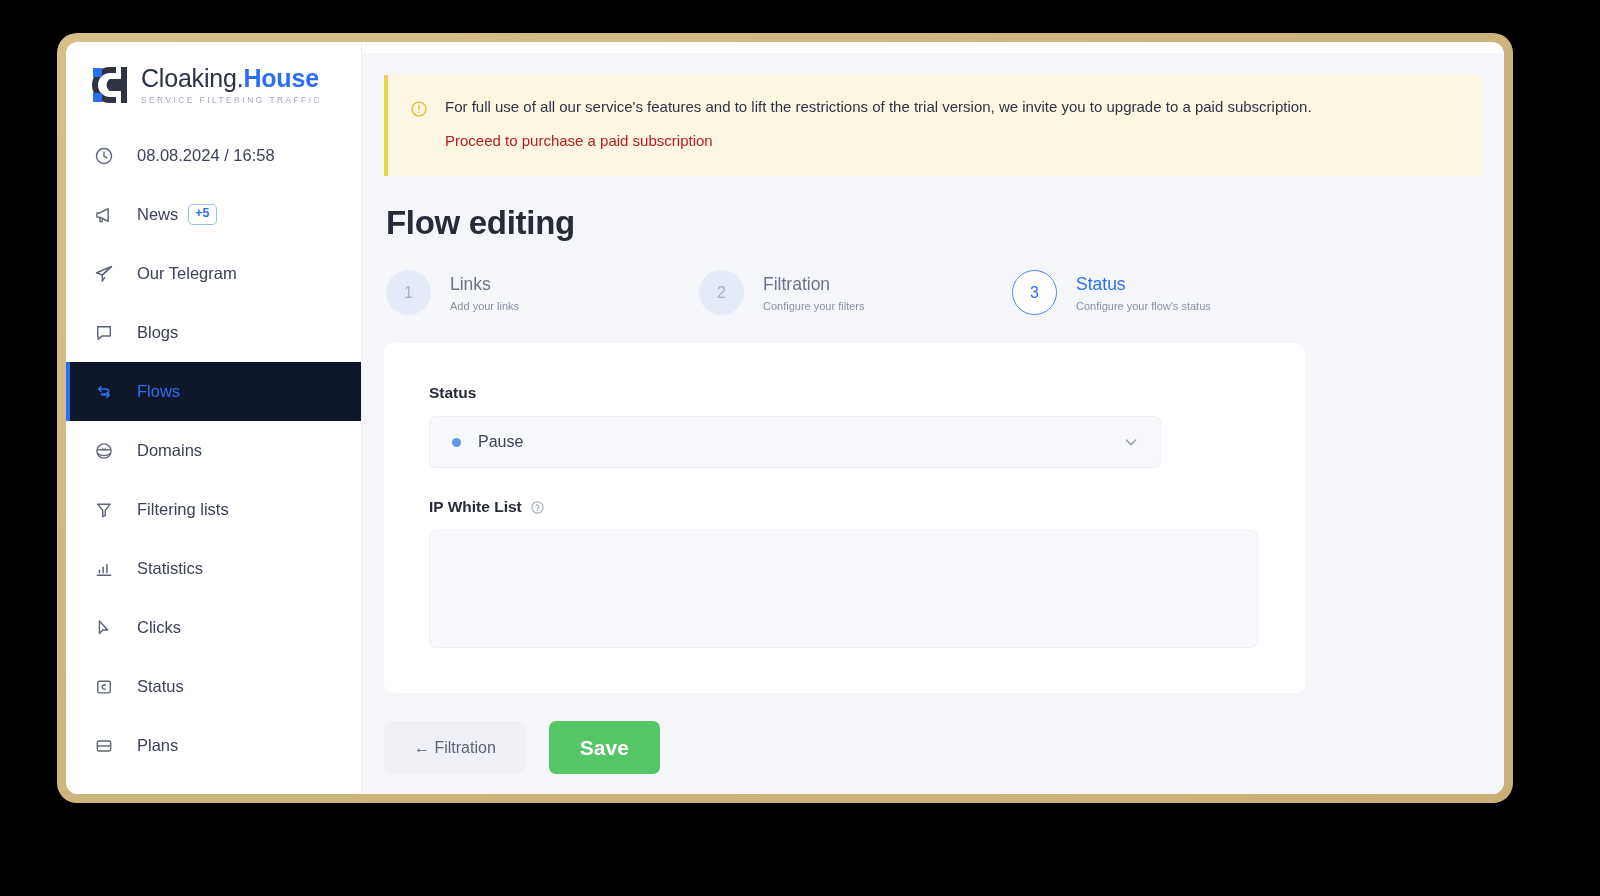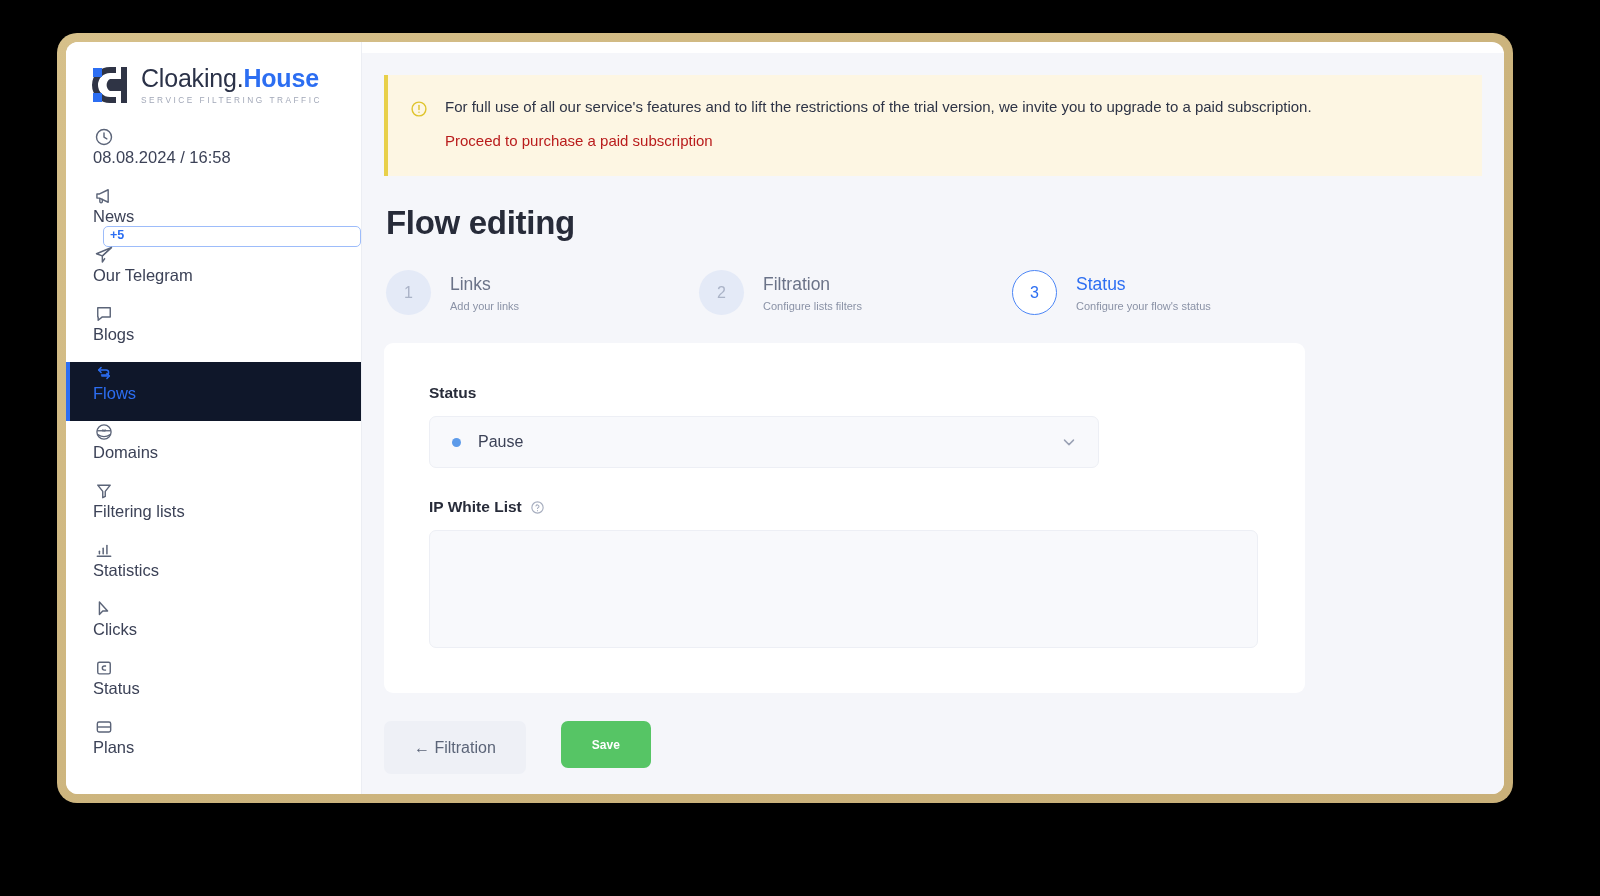--- a/index.html
+++ b/index.html
@@ -70,27 +70,27 @@
   .logo-sub {
     font-size: 8.3px;
     letter-spacing: 2.5px;
     color: #a2a8b8;
     margin-top: 5px;
     white-space: nowrap;
   }
 
   .nav-item {
     display: flex;
+    align-items: center;
     height: 59px;
     padding-left: 27px;
     color: #3c4257;
     font-size: 16.5px;
     cursor: pointer;
     position: relative;
-    flex-direction: column;
   }
   .nav-item .ico {
     width: 22px; height: 22px;
     margin-right: 22px;
     flex: 0 0 auto;
     display: flex;
     align-items: center;
     justify-content: center;
     color: #5b6478;
   }
@@ -244,21 +244,21 @@
 
   .select-box {
     height: 52px;
     background: #f8f9fc;
     border: 1px solid #edeff5;
     border-radius: 7px;
     display: flex;
     align-items: center;
     padding: 0 20px 0 22px;
     cursor: pointer;
-    width: 670px;
+    width: 732px;
   }
   .status-dot {
     width: 9px; height: 9px;
     border-radius: 50%;
     background: #5d9bea;
     margin-right: 17px;
     flex: 0 0 auto;
   }
   .select-value {
     font-size: 16px;
@@ -274,43 +274,43 @@
     height: 118px;
     background: #f8f9fc;
     border: 1px solid #edeff5;
     border-radius: 7px;
     cursor: text;
   }
 
   
   #footer-actions {
     display: flex;
-    align-items: flex-start;
+    align-items: flex-end;
     margin-top: 28px;
-    gap: 35px;
+    gap: 23px;
   }
   .btn {
     border: none;
     border-radius: 7px;
     font-family: "Liberation Sans", sans-serif;
     cursor: pointer;
   }
   .btn-back {
     background: #eef0f6;
     color: #5b6478;
     font-size: 16px;
     height: 53px;
     padding: 0 30px;
   }
   .btn-save {
     background: #56c565;
     color: #ffffff;
-    font-size: 12px;
+    font-size: 21px;
     font-weight: 700;
-    height: 47px;
+    height: 53px;
     padding: 0 31px;
   }
 </style>
 </head>
 <body>
 
 <div id="frame">
 <div id="window">
 
   <aside id="sidebar">
@@ -471,21 +471,21 @@
         <div>
           <div class="step-name">Links</div>
           <div class="step-desc">Add your links</div>
         </div>
       </div>
 
       <div class="step inactive">
         <div class="step-circle">2</div>
         <div>
           <div class="step-name">Filtration</div>
-          <div class="step-desc">Configure lists filters</div>
+          <div class="step-desc">Configure your filters</div>
         </div>
       </div>
 
       <div class="step current">
         <div class="step-circle">3</div>
         <div>
           <div class="step-name">Status</div>
           <div class="step-desc">Configure your flow's status</div>
         </div>
       </div>

